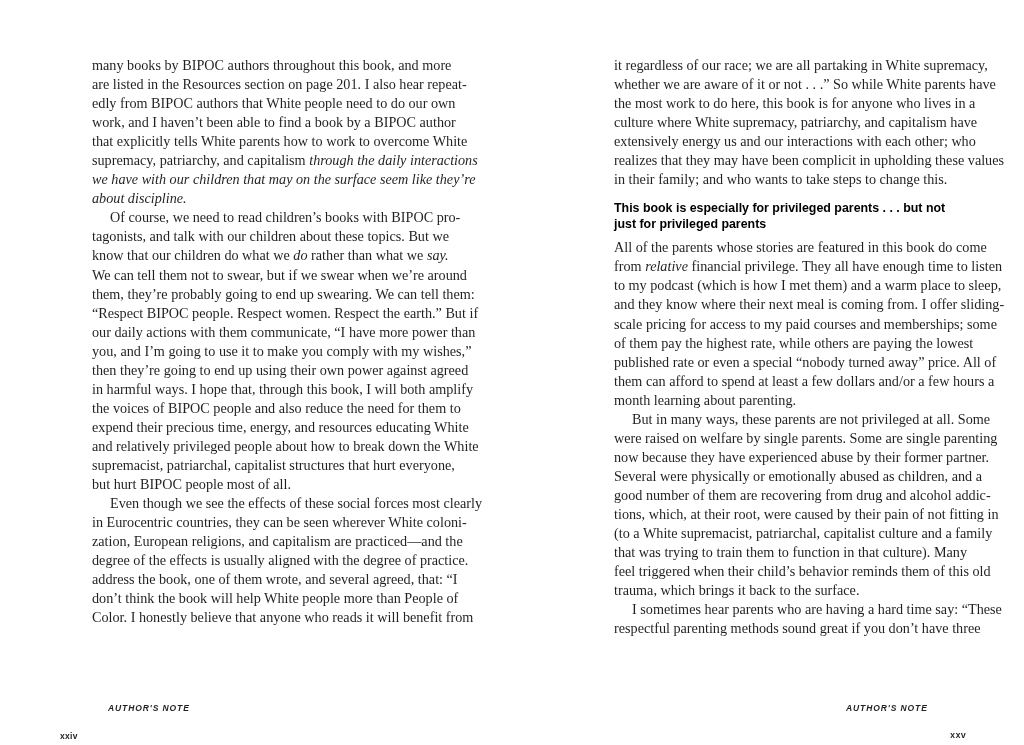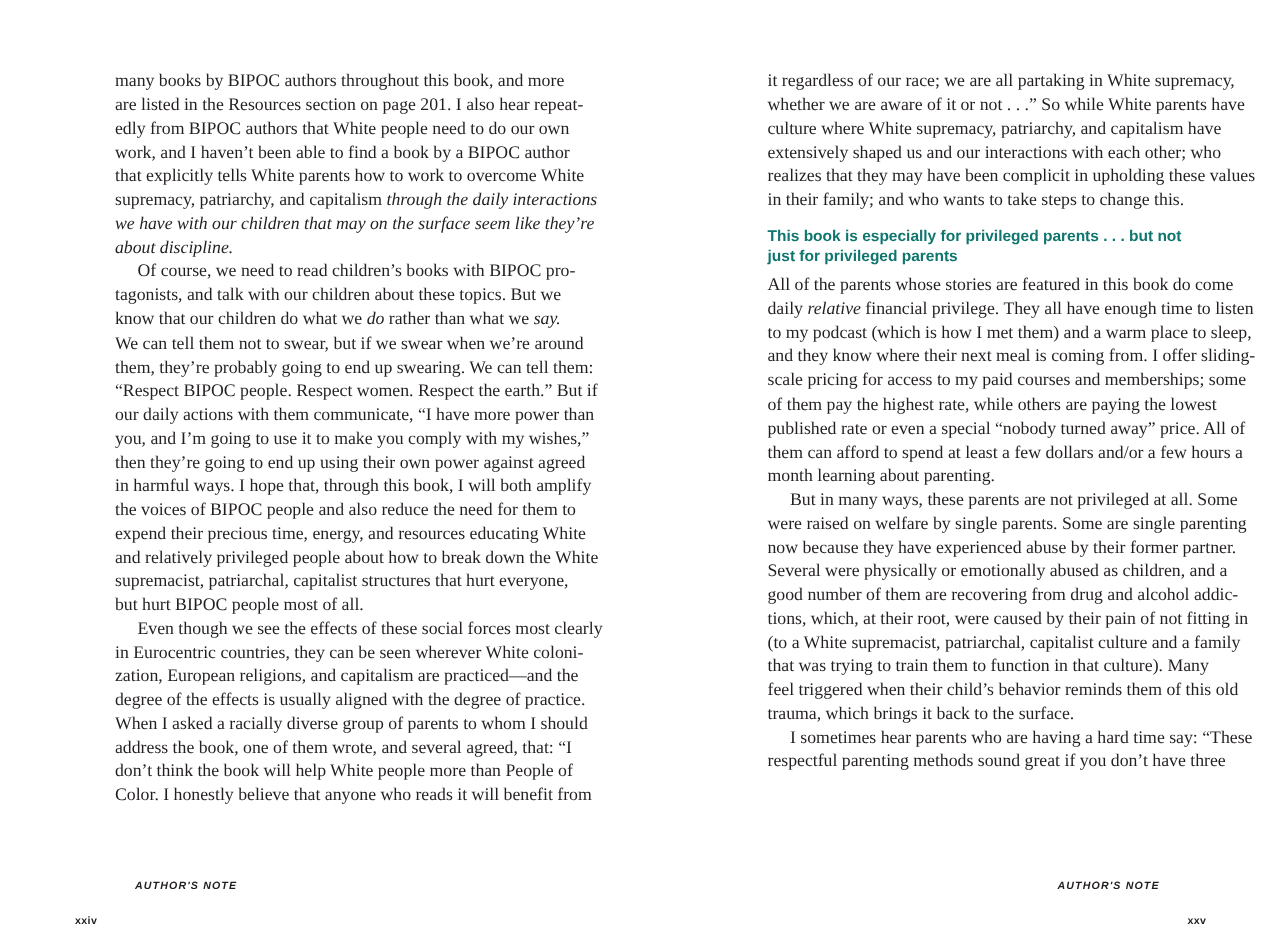--- a/index.html
+++ b/index.html
@@ -20,37 +20,37 @@
     .right .body-text { left: 69px; top: 56px; }
     .line { display: block; height: 19.05px; }
     .line.indent { padding-left: 18px; }
     .line i { font-style: italic; }
     .heading {
       font-family: "Liberation Sans", "DejaVu Sans", sans-serif;
       font-weight: bold;
       font-size: 12.4px;
       line-height: 16px;
       display: block;
-      color: #0f766e;
+      color: #000000;
     }
     .heading-block { display: block; padding-top: 11px; padding-bottom: 6px; }
     .footer {
       position: absolute;
       top: 703px;
       font-family: "Liberation Sans", "DejaVu Sans", sans-serif;
       font-size: 8.5px;
       color: #231f20;
       white-space: nowrap;
     }
     .folio { font-weight: bold; letter-spacing: 0.3px; margin-top: 28px; }
     .running-head { font-weight: bold; font-style: italic; letter-spacing: 0.9px; }
     .left .folio { left: 60px; }
     .left .running-head { left: 108px; }
     .right .running-head { left: 334px; }
-    .right .folio { left: 438px; }
+    .right .folio { left: 438px; font-family: Liberation Mono, monospace; }
   </style>
 </head>
 <body>
 
 <div class="page left">
   <div class="body-text" id="left-body">
       <span class="line"><span>many books by BIPOC authors throughout this book, and more</span></span>
       <span class="line"><span>are listed in the Resources section on page 201. I also hear repeat-</span></span>
       <span class="line"><span>edly from BIPOC authors that White people need to do our own</span></span>
       <span class="line"><span>work, and I haven’t been able to find a book by a BIPOC author</span></span>
@@ -70,46 +70,46 @@
       <span class="line"><span>in harmful ways. I hope that, through this book, I will both amplify</span></span>
       <span class="line"><span>the voices of BIPOC people and also reduce the need for them to</span></span>
       <span class="line"><span>expend their precious time, energy, and resources educating White</span></span>
       <span class="line"><span>and relatively privileged people about how to break down the White</span></span>
       <span class="line"><span>supremacist, patriarchal, capitalist structures that hurt everyone,</span></span>
       <span class="line"><span>but hurt BIPOC people most of all.</span></span>
       <span class="line indent"><span>Even though we see the effects of these social forces most clearly</span></span>
       <span class="line"><span>in Eurocentric countries, they can be seen wherever White coloni-</span></span>
       <span class="line"><span>zation, European religions, and capitalism are practiced—and the</span></span>
       <span class="line"><span>degree of the effects is usually aligned with the degree of practice.</span></span>
-      <span class="line"><span>When I asked a racially diverse group of parents to whom I should</span></span>
       <span class="line"><span>address the book, one of them wrote, and several agreed, that: “I</span></span>
       <span class="line"><span>don’t think the book will help White people more than People of</span></span>
       <span class="line"><span>Color. I honestly believe that anyone who reads it will benefit from</span></span>
     </div>
   <span class="footer folio">xxiv</span>
   <span class="footer running-head">AUTHOR'S NOTE</span>
 </div>
 
 <div class="page right">
   <div class="body-text">
     <div id="right-body-a">
         <span class="line"><span>it regardless of our race; we are all partaking in White supremacy,</span></span>
         <span class="line"><span>whether we are aware of it or not . . .” So while White parents have</span></span>
+        <span class="line"><span>the most work to do here, this book is for anyone who lives in a</span></span>
         <span class="line"><span>culture where White supremacy, patriarchy, and capitalism have</span></span>
-        <span class="line"><span>extensively shaped us and our interactions with each other; who</span></span>
+        <span class="line"><span>extensively energy us and our interactions with each other; who</span></span>
         <span class="line"><span>realizes that they may have been complicit in upholding these values</span></span>
         <span class="line"><span>in their family; and who wants to take steps to change this.</span></span>
       </div>
     <div class="heading-block">
       <span class="heading">This book is especially for privileged parents . . . but not</span>
       <span class="heading">just for privileged parents</span>
     </div>
     <div id="right-body-b">
         <span class="line"><span>All of the parents whose stories are featured in this book do come</span></span>
-        <span class="line"><span>daily </span><i>relative</i><span> financial privilege. They all have enough time to listen</span></span>
+        <span class="line"><span>from </span><i>relative</i><span> financial privilege. They all have enough time to listen</span></span>
         <span class="line"><span>to my podcast (which is how I met them) and a warm place to sleep,</span></span>
         <span class="line"><span>and they know where their next meal is coming from. I offer sliding-</span></span>
         <span class="line"><span>scale pricing for access to my paid courses and memberships; some</span></span>
         <span class="line"><span>of them pay the highest rate, while others are paying the lowest</span></span>
         <span class="line"><span>published rate or even a special “nobody turned away” price. All of</span></span>
         <span class="line"><span>them can afford to spend at least a few dollars and/or a few hours a</span></span>
         <span class="line"><span>month learning about parenting.</span></span>
         <span class="line indent"><span>But in many ways, these parents are not privileged at all. Some</span></span>
         <span class="line"><span>were raised on welfare by single parents. Some are single parenting</span></span>
         <span class="line"><span>now because they have experienced abuse by their former partner.</span></span>

